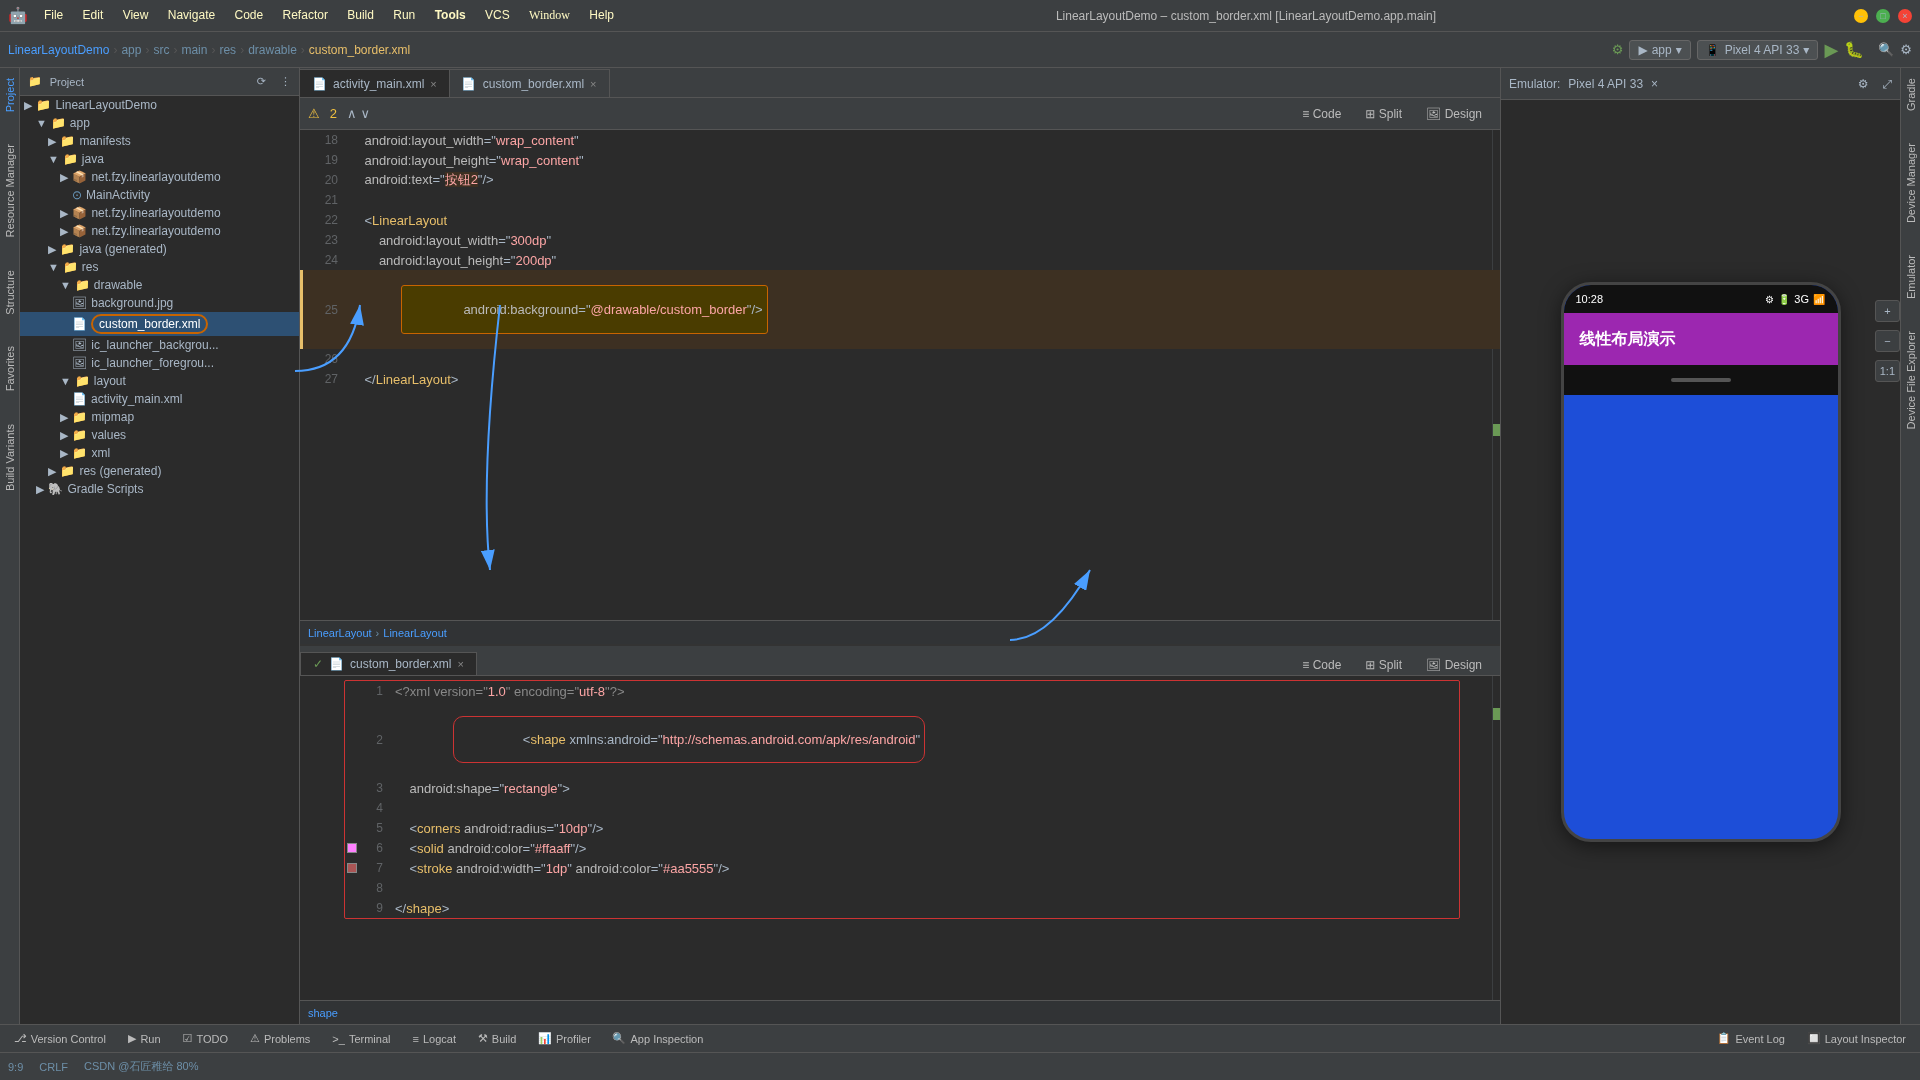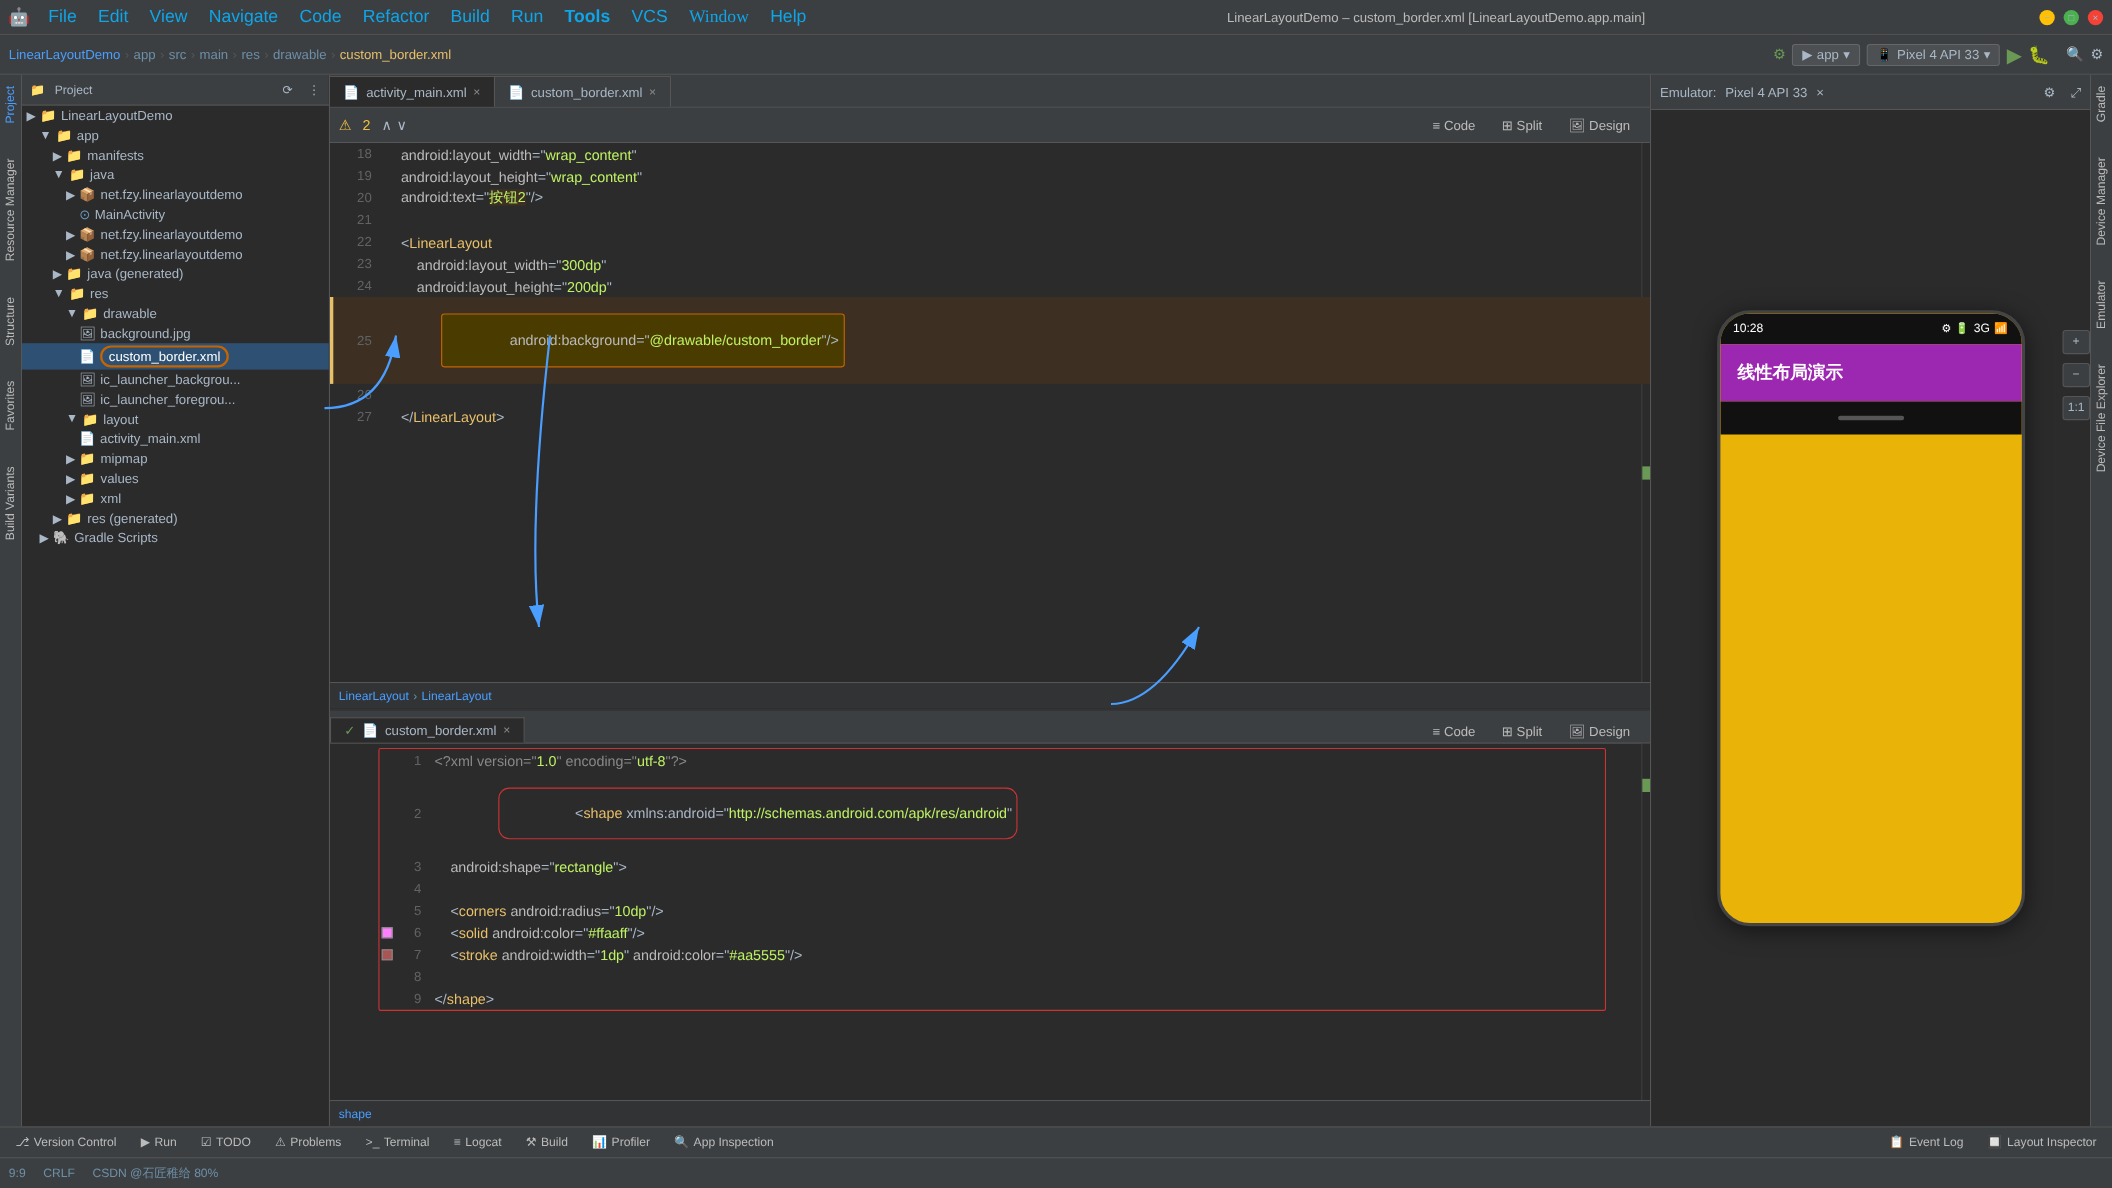--- a/index.html
+++ b/index.html
@@ -37,22 +37,22 @@
       border-radius: 50%;
       cursor: pointer;
       display: flex; align-items: center; justify-content: center;
       font-size: 9px;
     }
     .win-btn.minimize { background: #ffc107; }
     .win-btn.maximize { background: #4caf50; }
     .win-btn.close { background: #f44336; }
     .menu-item {
       padding: 2px 8px;
-      font-size: 16px;
-      color: #0ea5e9;
+      font-size: 12px;
+      color: #fef9c3;
       cursor: pointer;
       border-radius: 3px;
     }
 
     
     #project-panel {
       width: 280px;
       background: #2b2b2b;
       border-right: 1px solid #555;
       overflow-y: auto;
@@ -134,21 +134,21 @@
     .line-num {
       width: 30px;
       text-align: right;
       color: #606366;
       margin-right: 12px;
       font-size: 12px;
       user-select: none;
     }
     .code-content { flex: 1; white-space: pre; color: #a9b7c6; }
     .attr { color: #bababa; }
-    .val { color: #bef264; }
+    .val { color: #fca5a5; }
     .tag { color: #e8bf6a; }
 
     
     .code-breadcrumb {
       height: 24px;
       background: #313335;
       display: flex;
       align-items: center;
       padding: 0 8px;
       font-size: 11px;
@@ -178,21 +178,21 @@
     #phone-container {
       flex: 1;
       display: flex;
       align-items: center;
       justify-content: center;
       padding: 20px;
     }
     .phone-frame {
       width: 280px;
       height: 560px;
-      background: #eab308;
+      background: #1d4ed8;
       border-radius: 30px;
       border: 3px solid #444;
       overflow: hidden;
       display: flex;
       flex-direction: column;
       box-shadow: 0 4px 20px rgba(0,0,0,0.5);
     }
     .phone-status-bar {
       height: 28px;
       background: #111;

